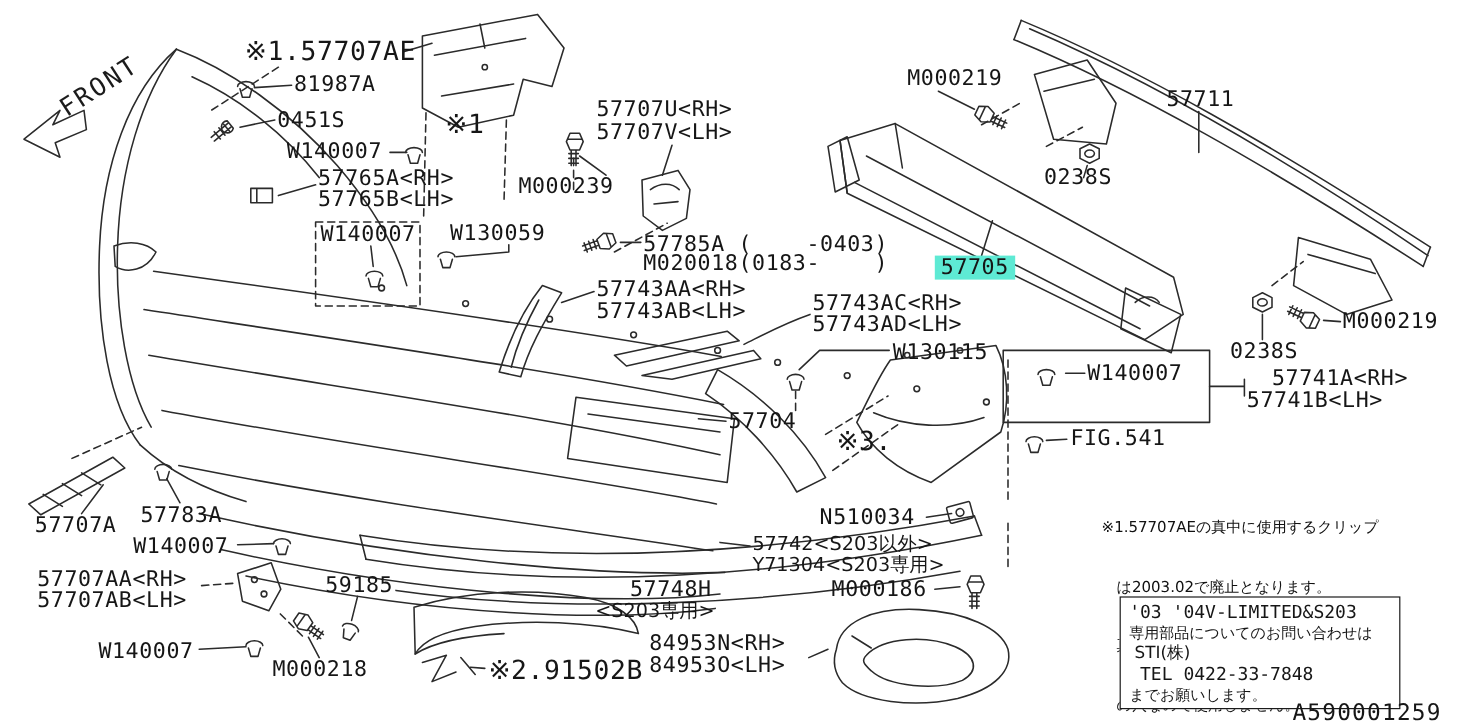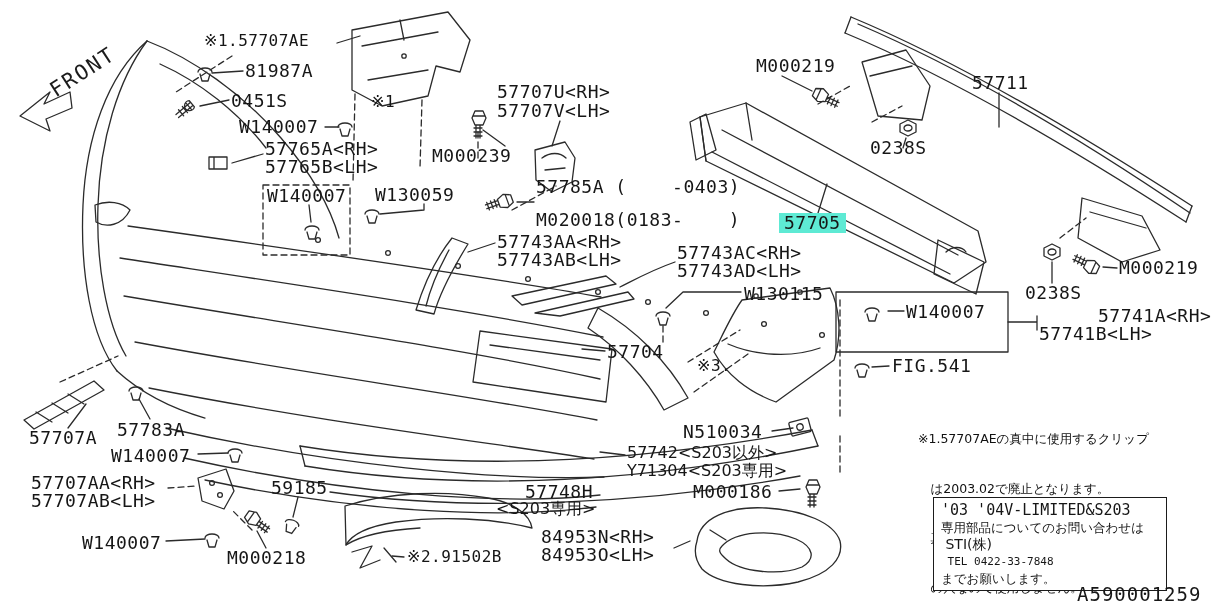--- a/index.html
+++ b/index.html
@@ -2,33 +2,33 @@
 <html><head>
 <meta charset="utf-8">
 <style>
   html,body{margin:0;padding:0;background:#fff;}
   #stage{position:relative;width:1214px;height:606px;background:#fff;overflow:hidden;
          font-family:"DejaVu Sans Mono","DejaVu Sans","Liberation Mono",monospace;color:#161616;}
   svg{position:absolute;left:0;top:0;}
   .plabel{position:absolute;font-family:"DejaVu Sans Mono","DejaVu Sans",monospace;
           font-size:18px;line-height:1;letter-spacing:.5px;color:#161616;white-space:pre;}
   .jp{font-family:"DejaVu Sans","Liberation Sans",sans-serif;font-size:16px;letter-spacing:0;text-align:right;}
-  .f17{font-size:16px;}
+  .f17{font-size:22px;}
   .hl{background:#5eead4;padding:1px 5px;}
   .front-marker{position:absolute;left:46px;top:60px;transform:rotate(-33deg);
           font-size:21px;letter-spacing:2px;color:#1b1b1b;}
   .noteblock{position:absolute;left:918px;top:398px;width:290px;
           font-family:"DejaVu Sans","Liberation Sans",sans-serif;font-size:12.5px;
           line-height:16.5px;color:#111;white-space:pre;}
   .contactbox{position:absolute;left:933px;top:497px;width:218px;border:1.6px solid #1b1b1b;
           padding:3px 7px;background:#fff;}
   .cb1{font-size:15px;font-family:"DejaVu Sans Mono","DejaVu Sans",monospace;line-height:19px;white-space:pre;}
   .cb2{font-size:12.5px;font-family:"DejaVu Sans","Liberation Sans",sans-serif;line-height:16px;white-space:pre;}
   .cb3{font-size:14px;font-family:"DejaVu Sans","Liberation Sans",sans-serif;line-height:17px;white-space:pre;}
-  .cb4{font-size:11px;font-family:"DejaVu Sans Mono","DejaVu Sans",monospace;line-height:18px;white-space:pre;}
+  .cb4{font-size:15px;font-family:"DejaVu Sans Mono","DejaVu Sans",monospace;line-height:18px;white-space:pre;}
   .bottomnote{position:absolute;left:322px;font-family:"DejaVu Sans","Liberation Sans",sans-serif;
           font-size:13px;line-height:16px;color:#111;white-space:pre;}
   .drawno{position:absolute;left:1077px;top:583px;font-size:19px;letter-spacing:1px;
           font-family:"DejaVu Sans Mono","DejaVu Sans",monospace;color:#161616;}
 </style>
 </head>
 <body>
 
 <div id="stage">
 
@@ -231,35 +231,35 @@
 <div class="plabel" style="left:245px;top:62px">81987A</div>
 <div class="plabel" style="left:231px;top:92px">0451S</div>
 <div class="plabel" style="left:239px;top:118px">W140007</div>
 <div class="plabel" style="left:265px;top:140px">57765A&lt;RH&gt;</div>
 <div class="plabel" style="left:265px;top:158px">57765B&lt;LH&gt;</div>
 <div class="plabel" style="left:267px;top:187px">W140007</div>
 <div class="plabel" style="left:375px;top:186px">W130059</div>
 <div class="plabel" style="left:432px;top:147px">M000239</div>
 <div class="plabel" style="left:497px;top:83px">57707U&lt;RH&gt;</div>
 <div class="plabel" style="left:497px;top:102px">57707V&lt;LH&gt;</div>
-<div class="plabel" style="left:536px;top:178px">57785A (    -0403)</div>
+<div class="plabel" style="left:536px;top:195px">57785A (    -0403)</div>
 <div class="plabel" style="left:536px;top:211px">M020018(0183-    )</div>
 <div class="plabel" style="left:497px;top:233px">57743AA&lt;RH&gt;</div>
 <div class="plabel" style="left:497px;top:251px">57743AB&lt;LH&gt;</div>
 <div class="plabel" style="left:677px;top:244px">57743AC&lt;RH&gt;</div>
 <div class="plabel" style="left:677px;top:262px">57743AD&lt;LH&gt;</div>
 <div class="plabel hl" style="left:779px;top:213px">57705</div>
 <div class="plabel" style="left:756px;top:57px">M000219</div>
 <div class="plabel" style="left:870px;top:139px">0238S</div>
 <div class="plabel" style="left:972px;top:74px">57711</div>
 <div class="plabel" style="left:1119px;top:259px">M000219</div>
 <div class="plabel" style="left:1025px;top:284px">0238S</div>
 <div class="plabel" style="left:744px;top:285px">W130115</div>
 <div class="plabel" style="left:906px;top:303px">W140007</div>
-<div class="plabel" style="left:1098px;top:307px">57741A&lt;RH&gt;</div>
+<div class="plabel" style="left:1060px;top:307px">57741A&lt;RH&gt;</div>
 <div class="plabel" style="left:1039px;top:325px">57741B&lt;LH&gt;</div>
 <div class="plabel" style="left:607px;top:343px">57704</div>
 <div class="plabel f17" style="left:697px;top:358px">※3.</div>
 <div class="plabel" style="left:892px;top:357px">FIG.541</div>
 <div class="plabel" style="left:683px;top:423px">N510034</div>
 <div class="plabel jp" style="left:627px;top:445px">57742&lt;S203以外&gt;</div>
 <div class="plabel jp" style="left:627px;top:463px">Y71304&lt;S203専用&gt;</div>
 <div class="plabel" style="left:693px;top:483px">M000186</div>
 <div class="plabel" style="left:29px;top:429px">57707A</div>
 <div class="plabel" style="left:117px;top:421px">57783A</div>

